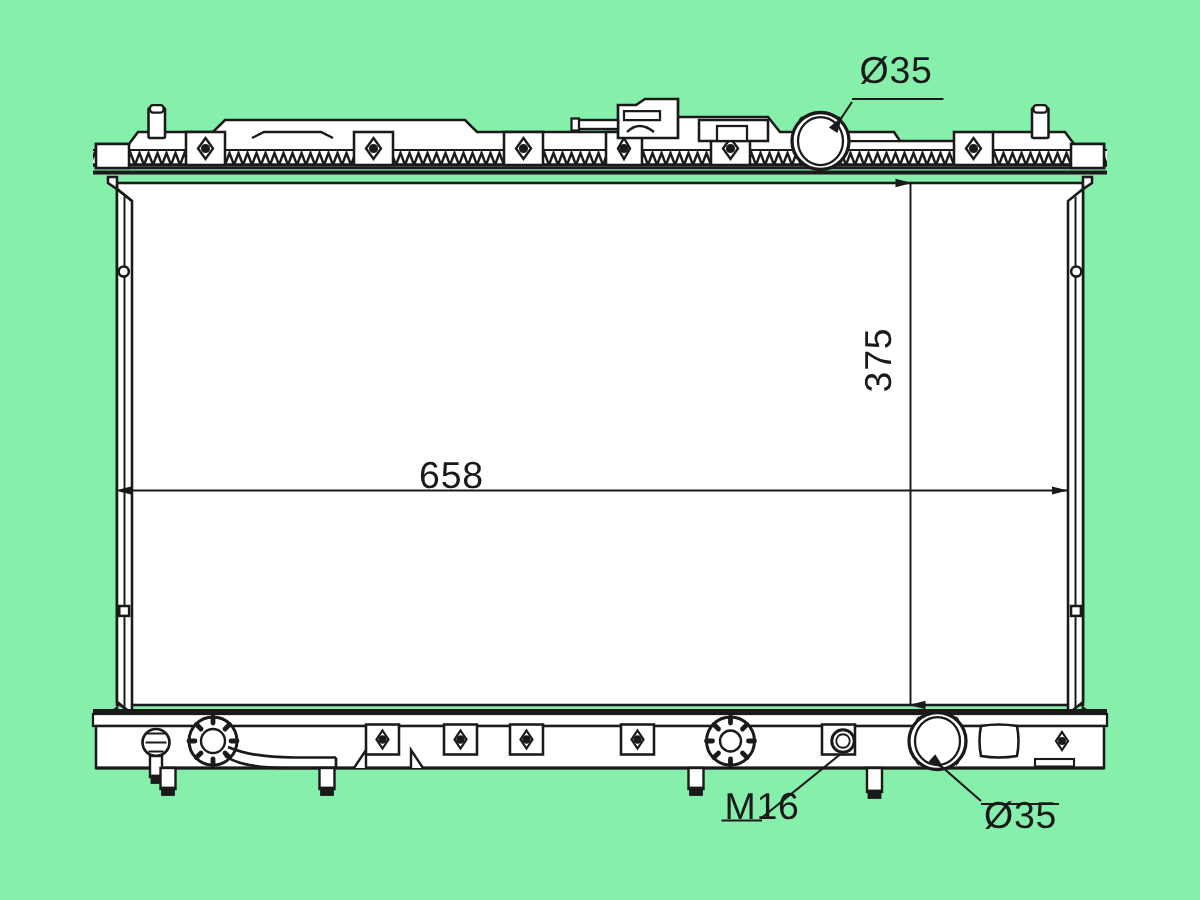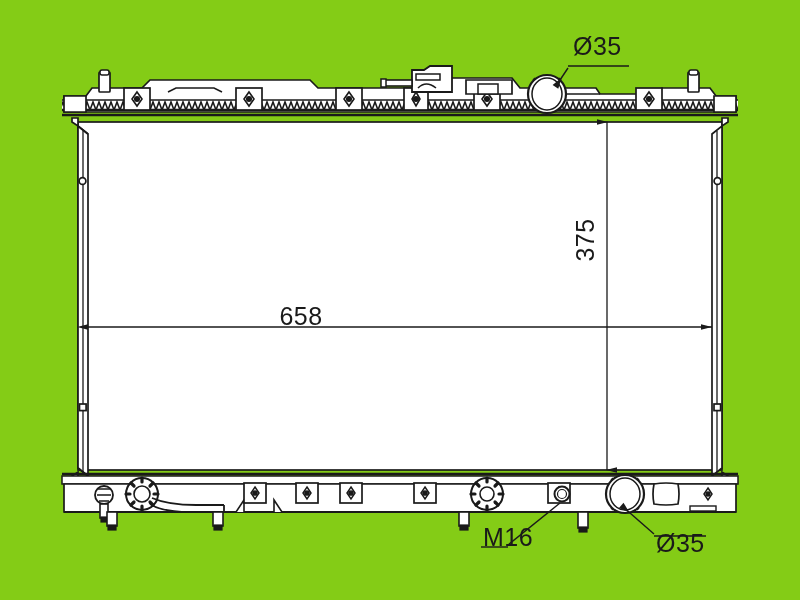--- a/index.html
+++ b/index.html
@@ -8,21 +8,21 @@
     padding: 0;
     background: #ffffff;
   }
   body {
     font-family: "Liberation Sans", sans-serif;
   }
   #stage {
     position: relative;
     width: 800px;
     height: 600px;
-    background: #84cc16;
+    background: #86efac;
     overflow: hidden;
   }
   #drawing {
     position: absolute;
     left: 0;
     top: 0;
     width: 800px;
     height: 600px;
   }
   .dim-text {

